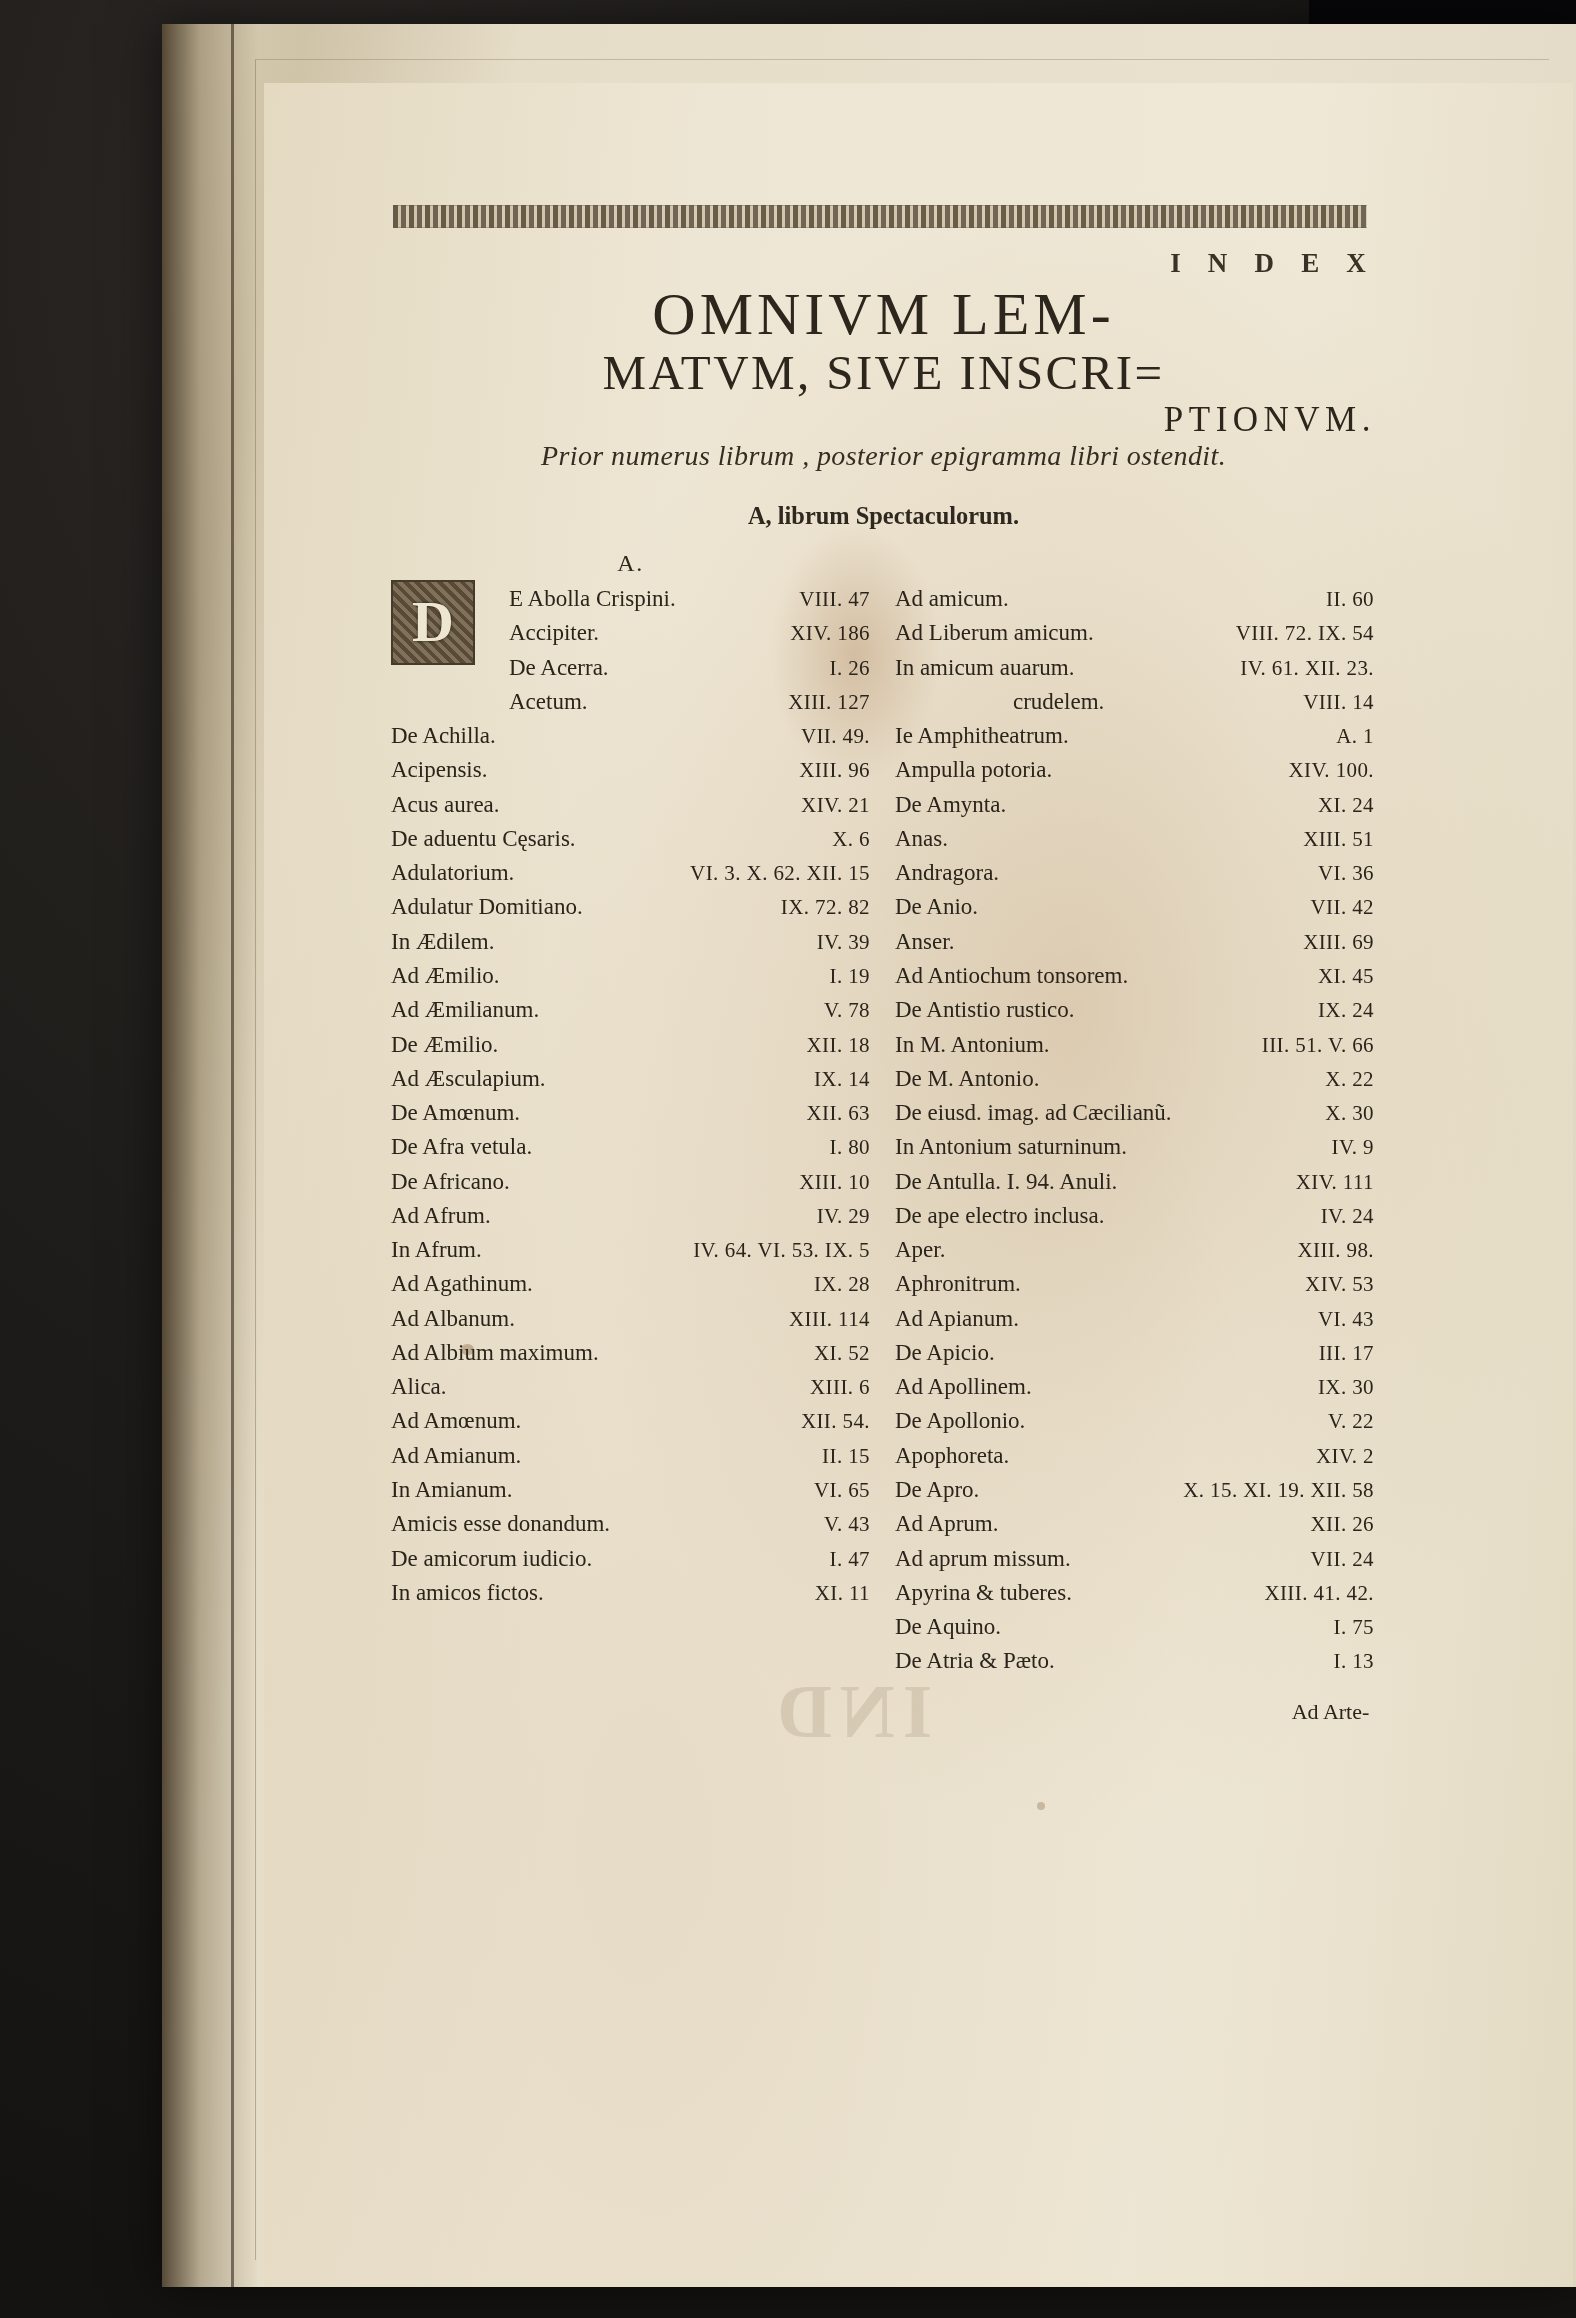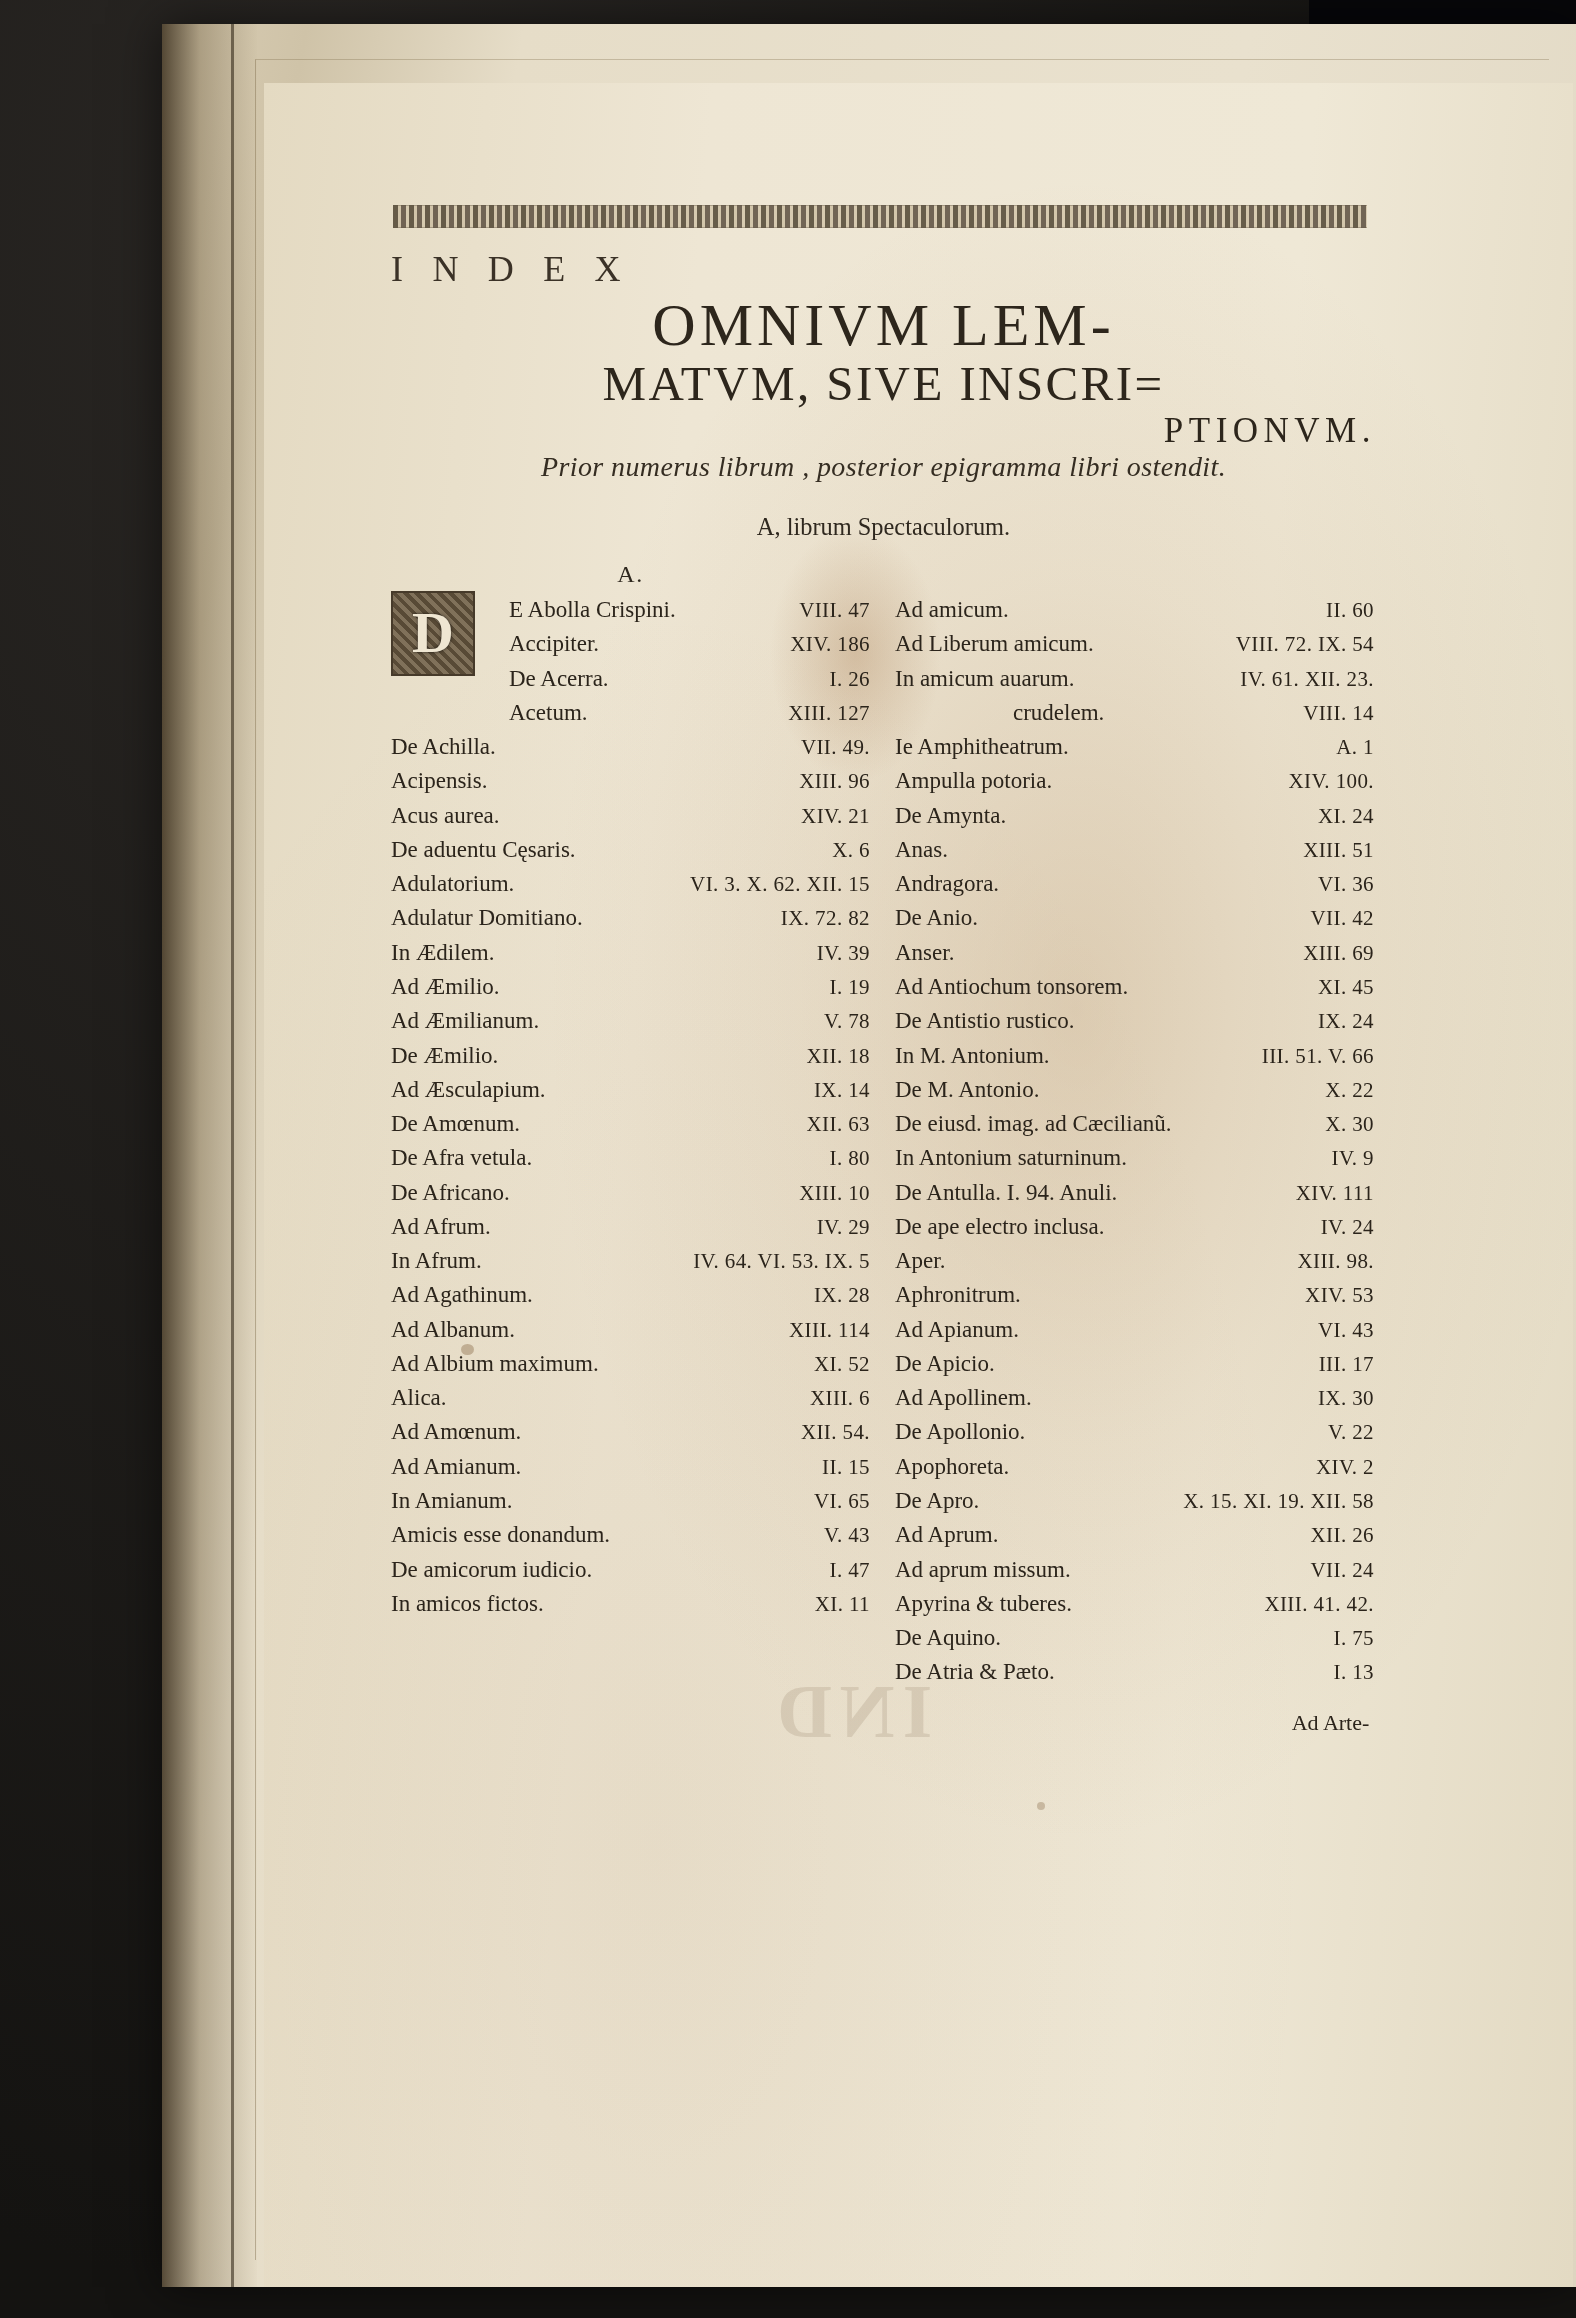--- a/index.html
+++ b/index.html
@@ -111,25 +111,26 @@
         #4a3f2c 0px, #4a3f2c 5.5px,
         #cdbfa3 5.5px, #cdbfa3 8px,
         #56493a 8px, #56493a 13.4px,
         #d3c6aa 13.4px, #d3c6aa 16px);
     opacity: .82;
     border-top: 0.8px solid rgba(70,58,40,.4);
     border-bottom: 0.8px solid rgba(70,58,40,.4);
   }
 
   .index-word {
-    text-align: left;
-    font-size: 36px;
+    text-align: right;
+    font-size: 27px;
     letter-spacing: 10.2px;
     color: #3b3227;
     margin-bottom: 4.7px;
+    font-weight: bold;
   }
   .title-1 {
     text-align: center;
     font-size: 60px;
     letter-spacing: 4px;
     line-height: 1.0;
     color: #2d261c;
   }
   .title-2 {
     text-align: center;
@@ -151,20 +152,21 @@
     font-style: italic;
     font-size: 28px;
     color: #352d22;
     letter-spacing: 0.4px;
   }
   .booknote {
     text-align: center;
     font-size: 24.4px;
     margin-top: 30px;
     color: #2f281f;
+    font-weight: bold;
   }
 
   .columns {
     display: flex;
     margin-top: 20.5px;
     gap: 25px;
   }
   .col {
     width: 479px;
     position: relative;

